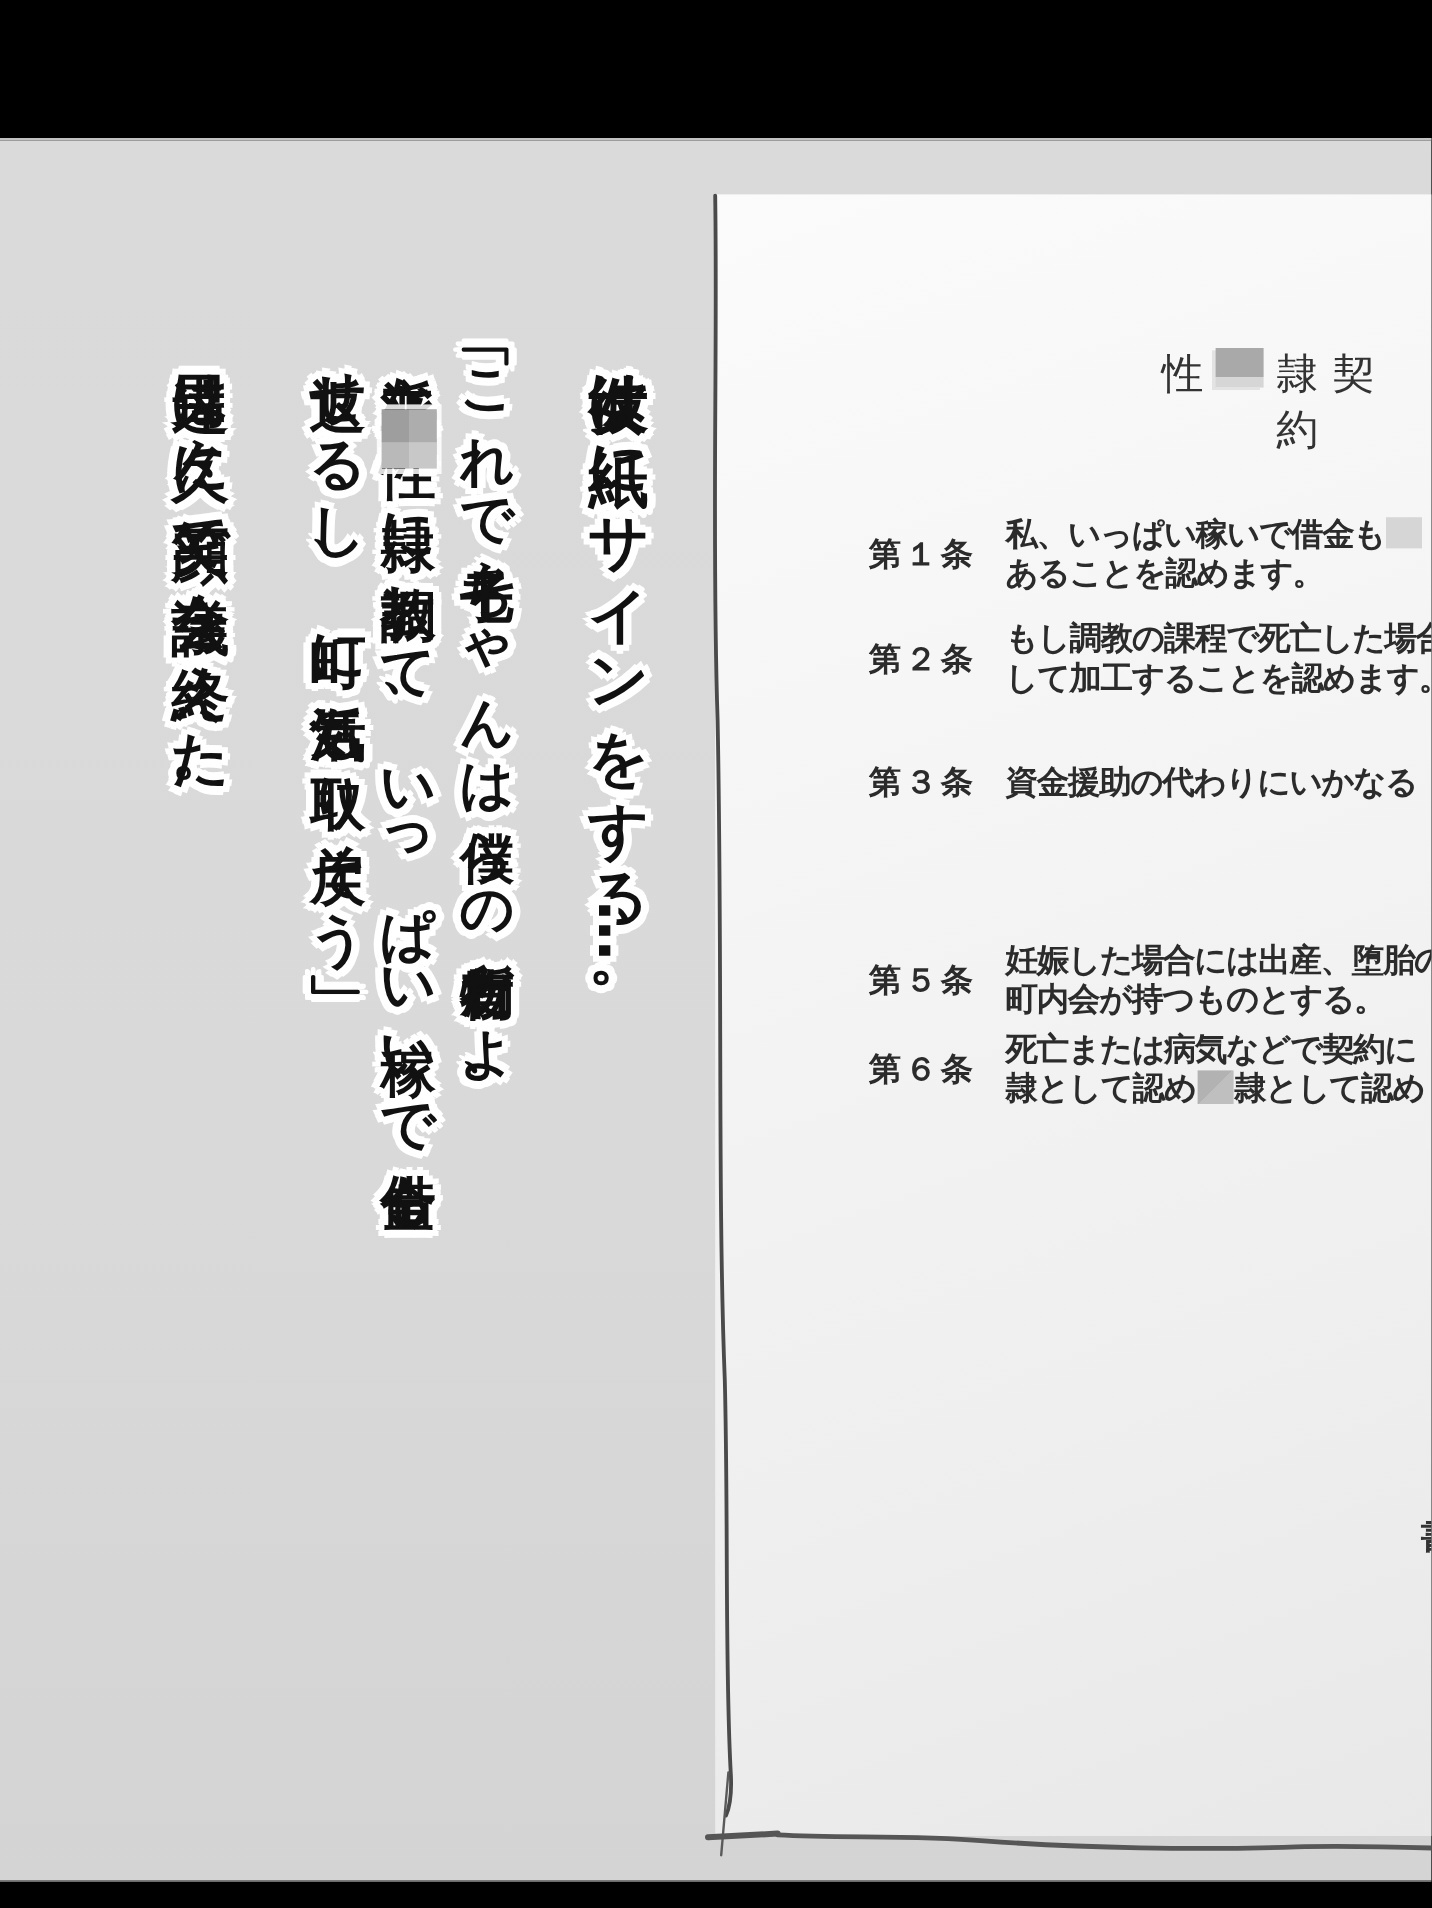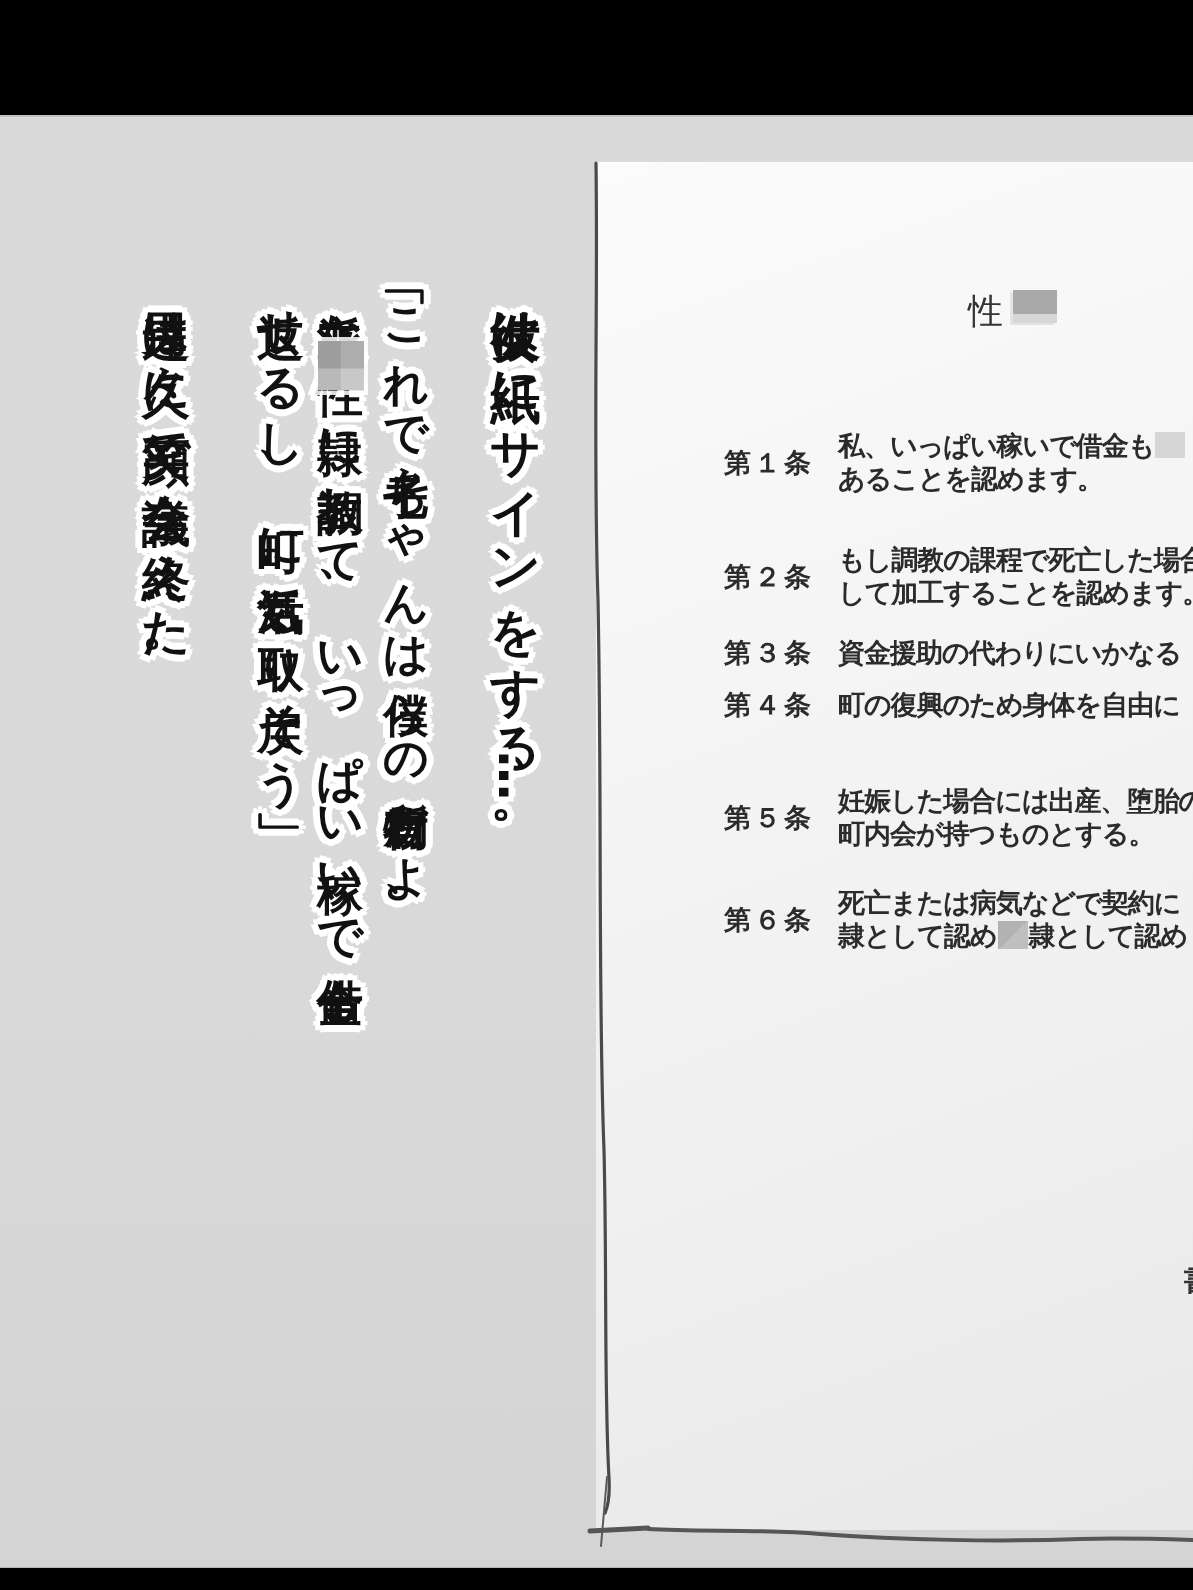--- a/index.html
+++ b/index.html
@@ -69,61 +69,56 @@
     <path d="M596,163 C598,300 593,450 598,600 C602,800 598,1000 604,1150
              C607,1270 604,1390 609,1478 C610,1496 608,1506 605,1513" fill="none" stroke="var(--sketch)" stroke-width="3.2" stroke-linecap="round"></path>
     <path d="M607,1477 C605,1500 603,1522 601,1546" fill="none" stroke="#5a5a5a" stroke-width="2" stroke-linecap="round"></path>
     <path d="M590,1531 L648,1528" fill="none" stroke="#555" stroke-width="5" stroke-linecap="round"></path>
     <path d="M648,1529 C700,1532 760,1529 820,1534 C900,1540 1000,1542 1080,1539 C1120,1538 1160,1539 1193,1540" fill="none" stroke="#565656" stroke-width="4" stroke-linecap="round"></path>
   </svg>
 
   <div class="title-row">
     <span class="title-pre">性</span>
     <span class="censor title-block"></span>
+    <span class="title-post">隷契約</span>
   </div>
 
   <div class="clause" style="top:429px">
     <span class="clabel">第１条</span>
     <div class="ctext">
       <div class="cline"><span>私、いっぱい稼いで借金も</span><span class="censor inline-light"></span></div>
       <div class="cline">あることを認めます。</div>
     </div>
   </div>
 
-  <div class="clause" style="top:543px">
+  <div class="clause" style="top:516px">
     <span class="clabel">第２条</span>
     <div class="ctext">
       <div class="cline">もし調教の課程で死亡した場合</div>
       <div class="cline">して加工することを認めます。</div>
     </div>
   </div>
 
   <div class="clause" style="top:636px">
     <span class="clabel">第３条</span>
     <div class="ctext">
       <div class="cline">資金援助の代わりにいかなる</div>
     </div>
   </div>
 
-  <div class="clause" style="top:688px">
-    <span class="clabel">第４条</span>
-    <div class="ctext">
-      <div class="cline">町の復興のため身体を自由に</div>
-    </div>
-  </div>
 
   <div class="clause" style="top:784px">
     <span class="clabel">第５条</span>
     <div class="ctext">
       <div class="cline">妊娠した場合には出産、堕胎の</div>
       <div class="cline">町内会が持つものとする。</div>
     </div>
   </div>
 
-  <div class="clause" style="top:886px">
+  <div class="clause" style="top:858px">
     <span class="clabel">第６条</span>
     <div class="ctext">
       <div class="cline">死亡または病気などで契約に</div>
       <div class="cline"><span>隷として認め</span><span class="censor inline-mid"></span><span>隷として認め</span></div>
     </div>
   </div>
 
   <div class="edge-frag">
     <span>書</span>
   </div>

